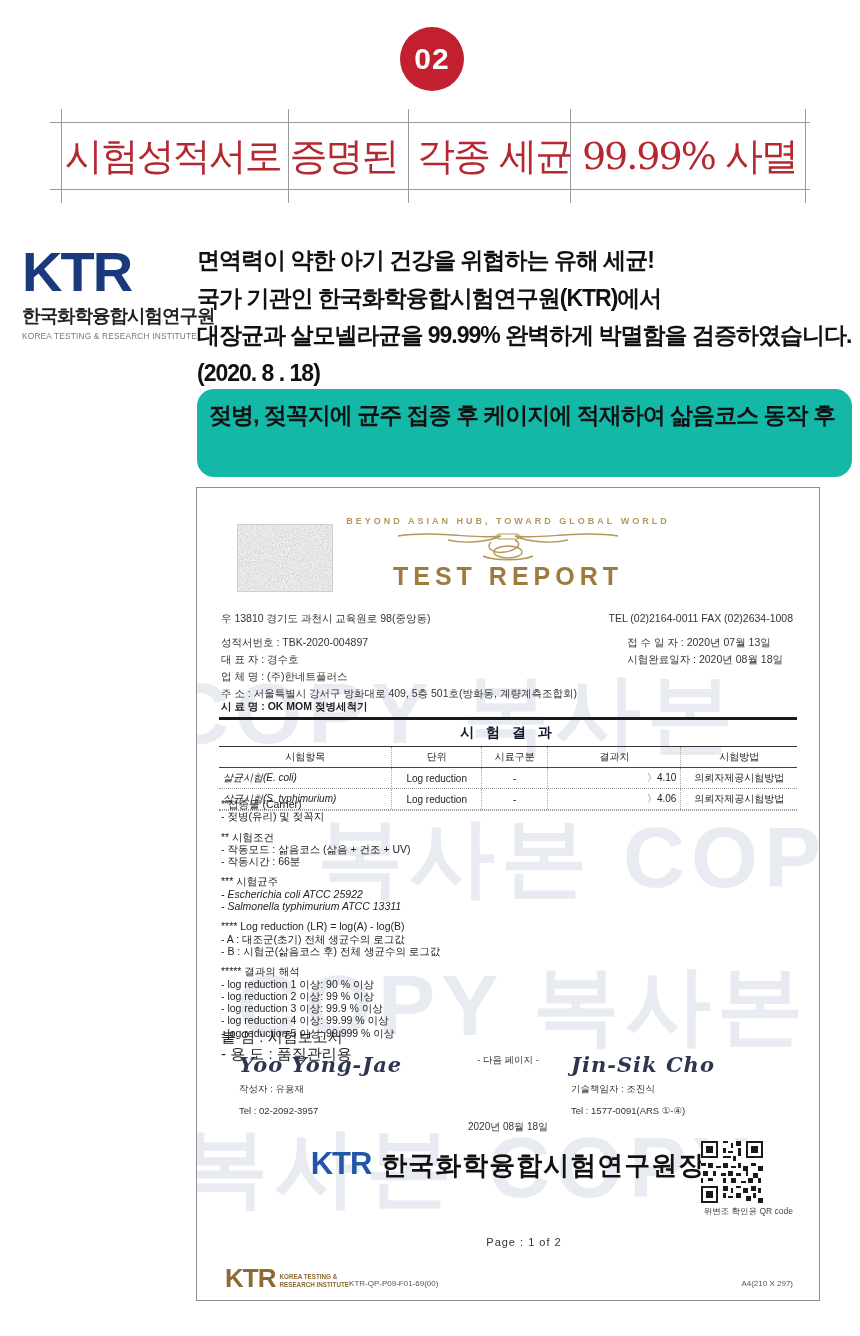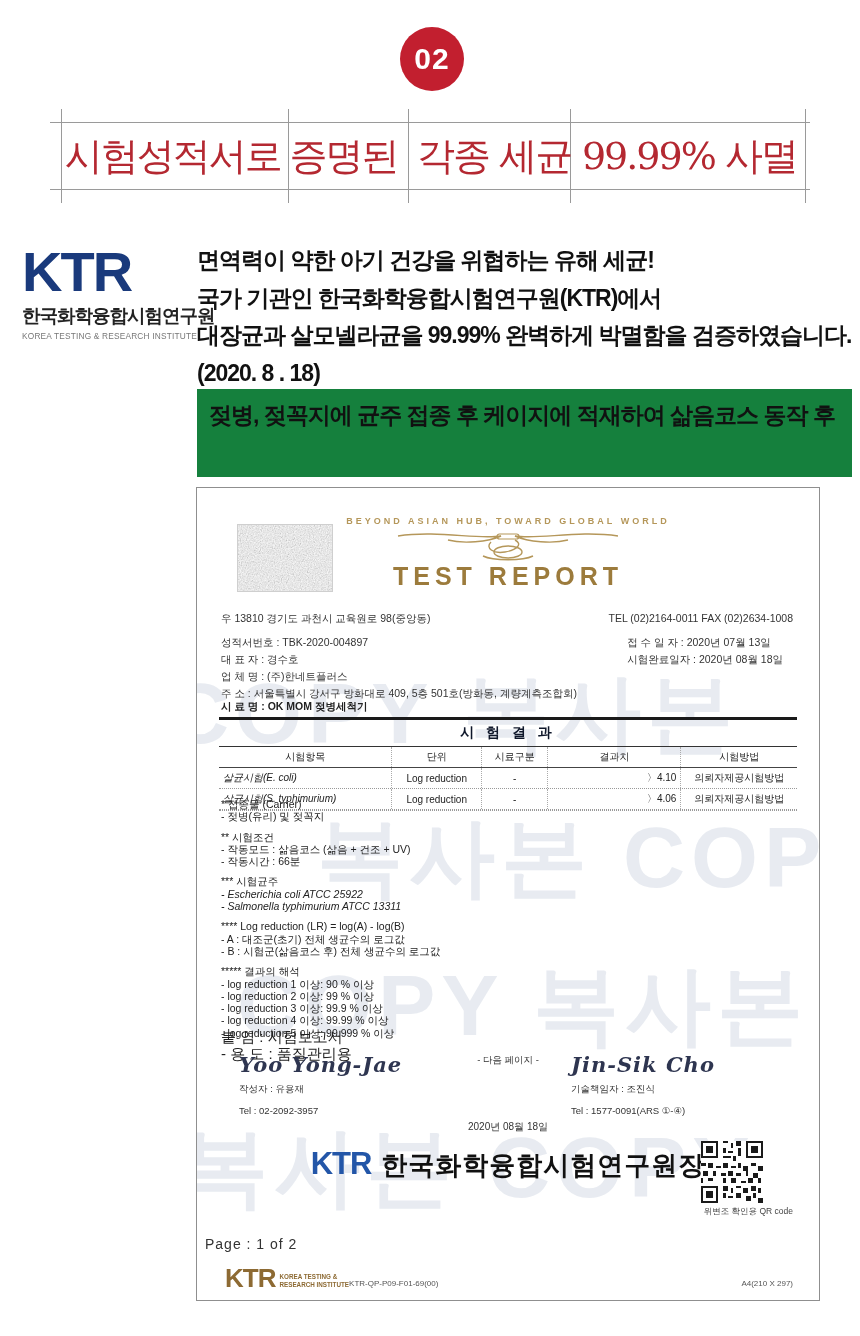--- a/index.html
+++ b/index.html
@@ -26,21 +26,21 @@
   .ktrlogo .big{font-size:56px;font-weight:bold;color:#1a3a7c;line-height:58px;letter-spacing:-2px;}
   .ktrlogo .kor{font-size:18.5px;font-weight:bold;color:#222;letter-spacing:-1px;margin-top:2px;white-space:nowrap;}
   .ktrlogo .eng{font-size:8.3px;color:#777;letter-spacing:0.2px;margin-top:3px;white-space:nowrap;}
 
   
   .intro{left:197px;top:242px;width:660px;}
   .intro div{font-size:23px;font-weight:bold;line-height:37.5px;color:#111;
              letter-spacing:-1px;white-space:nowrap;}
 
   
-  .hl{left:197px;top:389px;width:655px;height:88px;background:#15803d;padding:9px 12px;box-sizing:border-box;}
+  .hl{left:197px;top:389px;width:655px;height:88px;background:#14b8a6;padding:9px 12px;box-sizing:border-box;border-radius:17px;}
   .hl div{font-size:23px;font-weight:bold;line-height:35px;color:#111;letter-spacing:-1px;white-space:nowrap;}
 
   
   #doc{left:196px;top:487px;width:624px;height:814px;background:#fff;
        border:1px solid #8f8f8f;box-sizing:border-box;overflow:hidden;font-family:"Liberation Sans",sans-serif;}
   .wm{position:absolute;white-space:nowrap;font-weight:bold;
       color:rgba(185,195,214,0.33);font-size:86px;letter-spacing:6px;pointer-events:none;}
 
   .holo{left:40px;top:36px;width:94px;height:66px;border:1px solid #cfcfcf;overflow:hidden;}
 
@@ -88,21 +88,21 @@
 
   .docdate{left:0;top:632px;width:100%;text-align:center;font-size:10px;color:#333;}
 
   .stamp{left:0;top:658px;width:100%;display:flex;justify-content:center;align-items:baseline;gap:10px;}
   .stamp .sk{font-size:31px;font-weight:bold;color:#2356a8;letter-spacing:-1px;}
   .stamp .st{font-size:26px;font-weight:bold;color:#111;letter-spacing:1px;white-space:nowrap;}
 
   .qr{right:56px;top:653px;width:62px;height:62px;}
   .qrcap{right:26px;top:718px;font-size:8.5px;color:#444;}
 
-  .pagenum{left:8px;top:748px;width:100%;text-align:left;font-size:14px;color:#333;letter-spacing:1px;}
+  .pagenum{left:16px;top:748px;width:100%;text-align:center;font-size:11px;color:#333;letter-spacing:1px;}
 
   .foot{left:28px;top:778px;right:26px;display:flex;align-items:flex-end;}
   .foot .fk{font-size:26px;font-weight:bold;color:#8d6a33;letter-spacing:-1px;line-height:24px;}
   .foot .forg{font-size:6.3px;color:#8d6a33;font-weight:bold;line-height:7.5px;margin-left:4px;margin-bottom:2px;}
   .foot .fdoc{font-size:8px;color:#555;margin-bottom:2px;}
   .foot .fpaper{font-size:8px;color:#555;margin-left:auto;margin-bottom:2px;}
 </style>
 </head>
 <body>
 

